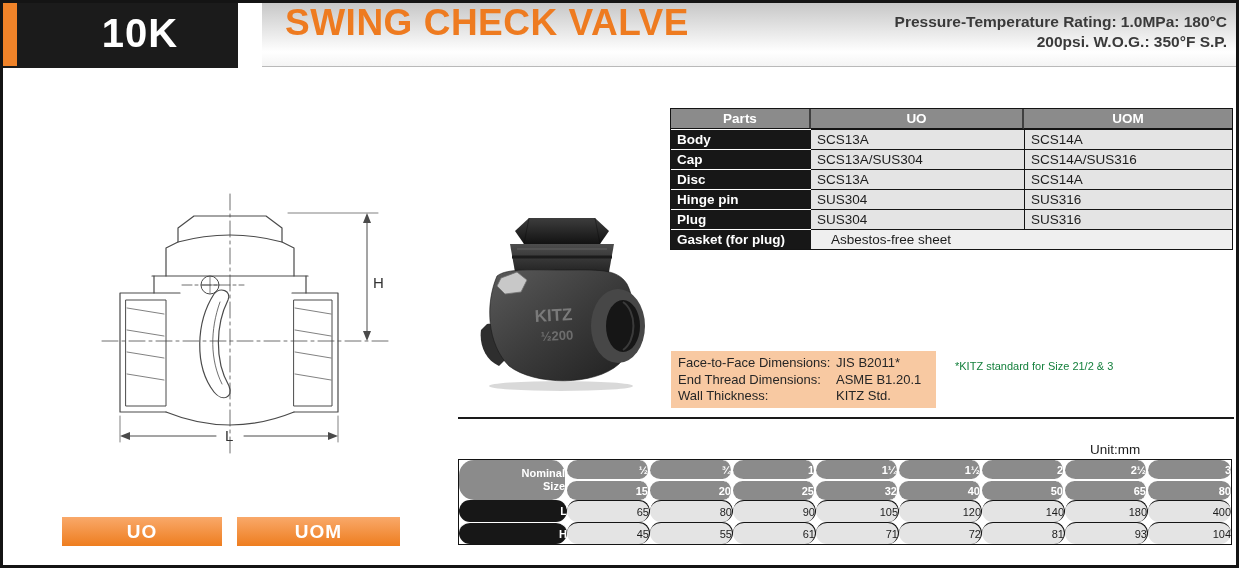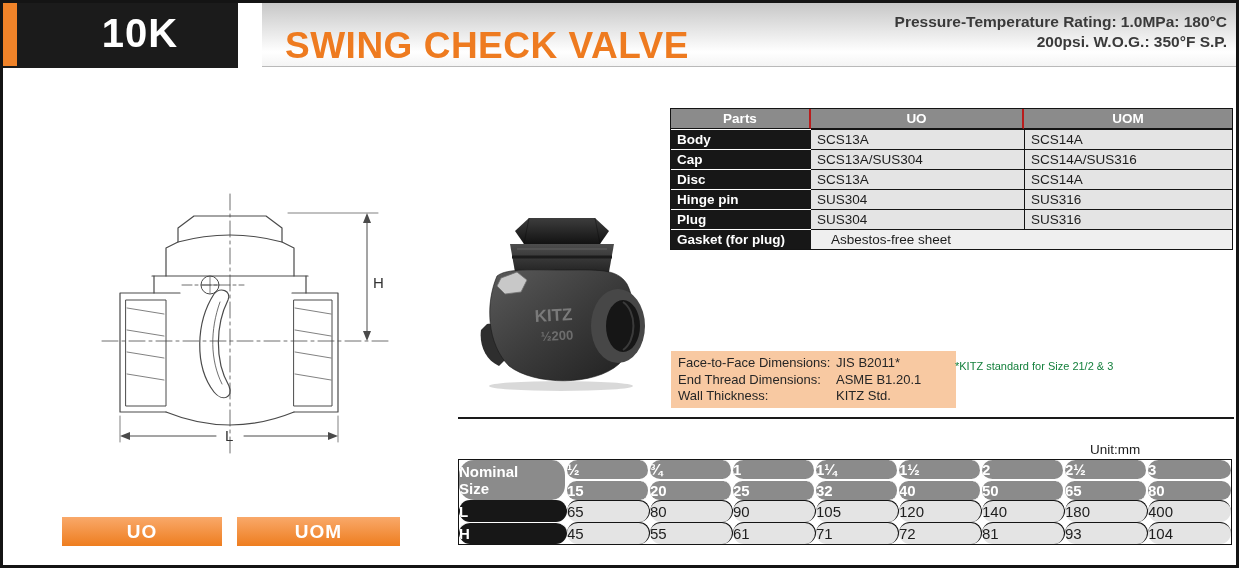--- a/index.html
+++ b/index.html
@@ -8,55 +8,55 @@
   .page { position:relative; width:1239px; height:568px; background:#fff; overflow:hidden; }
   .frame { position:absolute; inset:0; border:3px solid #141414; pointer-events:none; z-index:50; }
 
   
   .hdr-band { position:absolute; left:262px; top:2px; width:975px; height:65px;
               background:linear-gradient(#c6c6c6, #ffffff 78%, #f4f4f4); border-bottom:1px solid #b9b9b9; }
   .hdr-black { position:absolute; left:0; top:0; width:238px; height:68px; background:#1b1b1b; }
   .hdr-accent { position:absolute; left:3px; top:2px; width:14px; height:64px; background:#f08329; }
   .hdr-code { position:absolute; left:60px; top:11px; width:160px; text-align:center;
               color:#fff; font-size:40px; font-weight:bold; letter-spacing:1px; }
-  .hdr-title { position:absolute; left:285px; top:25px; color:#ee7b20; font-size:37px;
+  .hdr-title { position:absolute; left:285px; top:2px; color:#ee7b20; font-size:37px;
                font-weight:bold; letter-spacing:0.5px; white-space:nowrap; }
   .hdr-rating { position:absolute; right:12px; top:12px; text-align:right; color:#3a3a3a;
                 font-size:15.5px; font-weight:bold; line-height:1.3; }
 
   
   .parts-wrap { position:absolute; left:670px; top:108px; }
   table.parts { border-collapse:separate; border-spacing:0; border:1px solid #141414; }
   table.parts th, table.parts td { height:20px; font-size:13.5px; padding:0 6px; }
   .phead { background:#8b8b8b; color:#fff; font-weight:bold; text-align:center;
            border-bottom:1px solid #141414; }
-  .phead.sepw { border-right:2px solid #b91c1c; }
+  .phead.sepw { border-right:2px solid #404040; }
   .pname { background:#171717; color:#fff; font-weight:bold; text-align:left; padding-left:9px;
            border-top:1px solid #fff; width:140px; }
   .pval  { background:#e4e4e4; color:#1d1d1d; border-top:1px solid #141414; }
   .pval.c2 { border-left:1px solid #141414; }
   .pw-uo  { width:213px; } .pw-uom { width:208px; }
   .pval.merged { background:#efefef;padding-left:20px; }
 
   
-  .specs { position:absolute; left:671px; top:351px; width:285px; height:57px;
+  .specs { position:absolute; left:671px; top:351px; width:265px; height:57px;
            background:#f8c9a2; padding:4px 7px; color:#262626; font-size:13px; line-height:1.27; }
   .specs .row { display:flex; }
   .specs .lab { width:158px; flex:none; }
   .note { position:absolute; left:955px; top:360px; font-size:11px; color:#15803d; }
 
   
   .divider { position:absolute; left:458px; top:417px; width:776px; height:2px; background:#1a1a1a; }
   .unit { position:absolute; left:1090px; top:442px; width:142px; text-align:left;
           font-size:13.5px; color:#1d1d1d; font-weight:normal; }
 
   
   .dims-wrap { position:absolute; left:458px; top:459px; }
   table.dims { border-collapse:separate; border-spacing:0; border:1px solid #141414; table-layout:fixed; }
-  table.dims th, table.dims td { font-size:15px; text-align:left; overflow:hidden;border-radius:15px; }
+  table.dims th, table.dims td { font-size:11px; text-align:right; overflow:hidden;border-radius:15px; }
   .nom { background:#8b8b8b; color:#fff; font-weight:bold; font-size:14.5px; line-height:1.15;
          border-right:2px solid #fff; width:108px; }
   .inch, .mmsz { background:#8b8b8b; color:#fff; font-weight:bold; width:83px; }
   .inch { height:21px; border-bottom:2px solid #fff; }
   .mmsz { height:19px; }
   .inch:not(:last-child), .mmsz:not(:last-child) { border-right:2px solid #fff; }
   .dlab { background:#171717; color:#fff; font-weight:bold; height:22px; }
   tr.rowH .dlab { border-top:1px solid #fff; }
   .dval { background:#e4e4e4; color:#1d1d1d; border-top:1px solid #141414; }
   .dval:not(:last-child) { border-right:1px solid #141414; }

